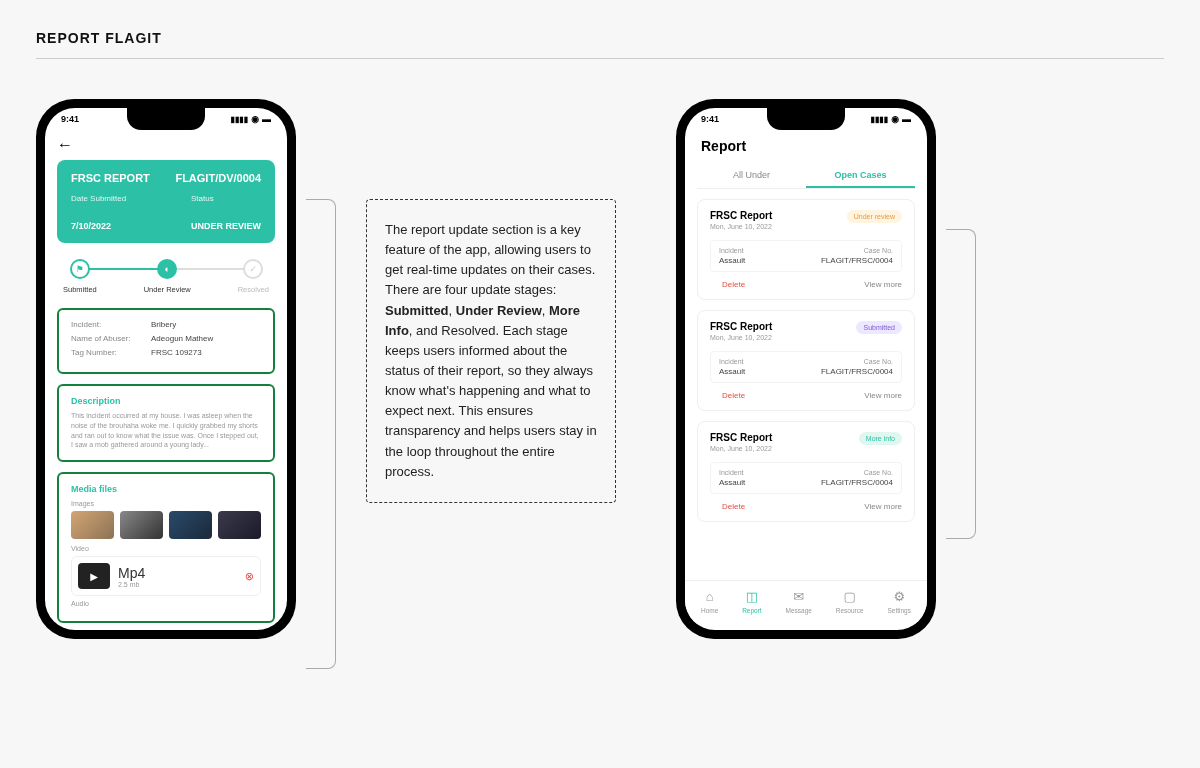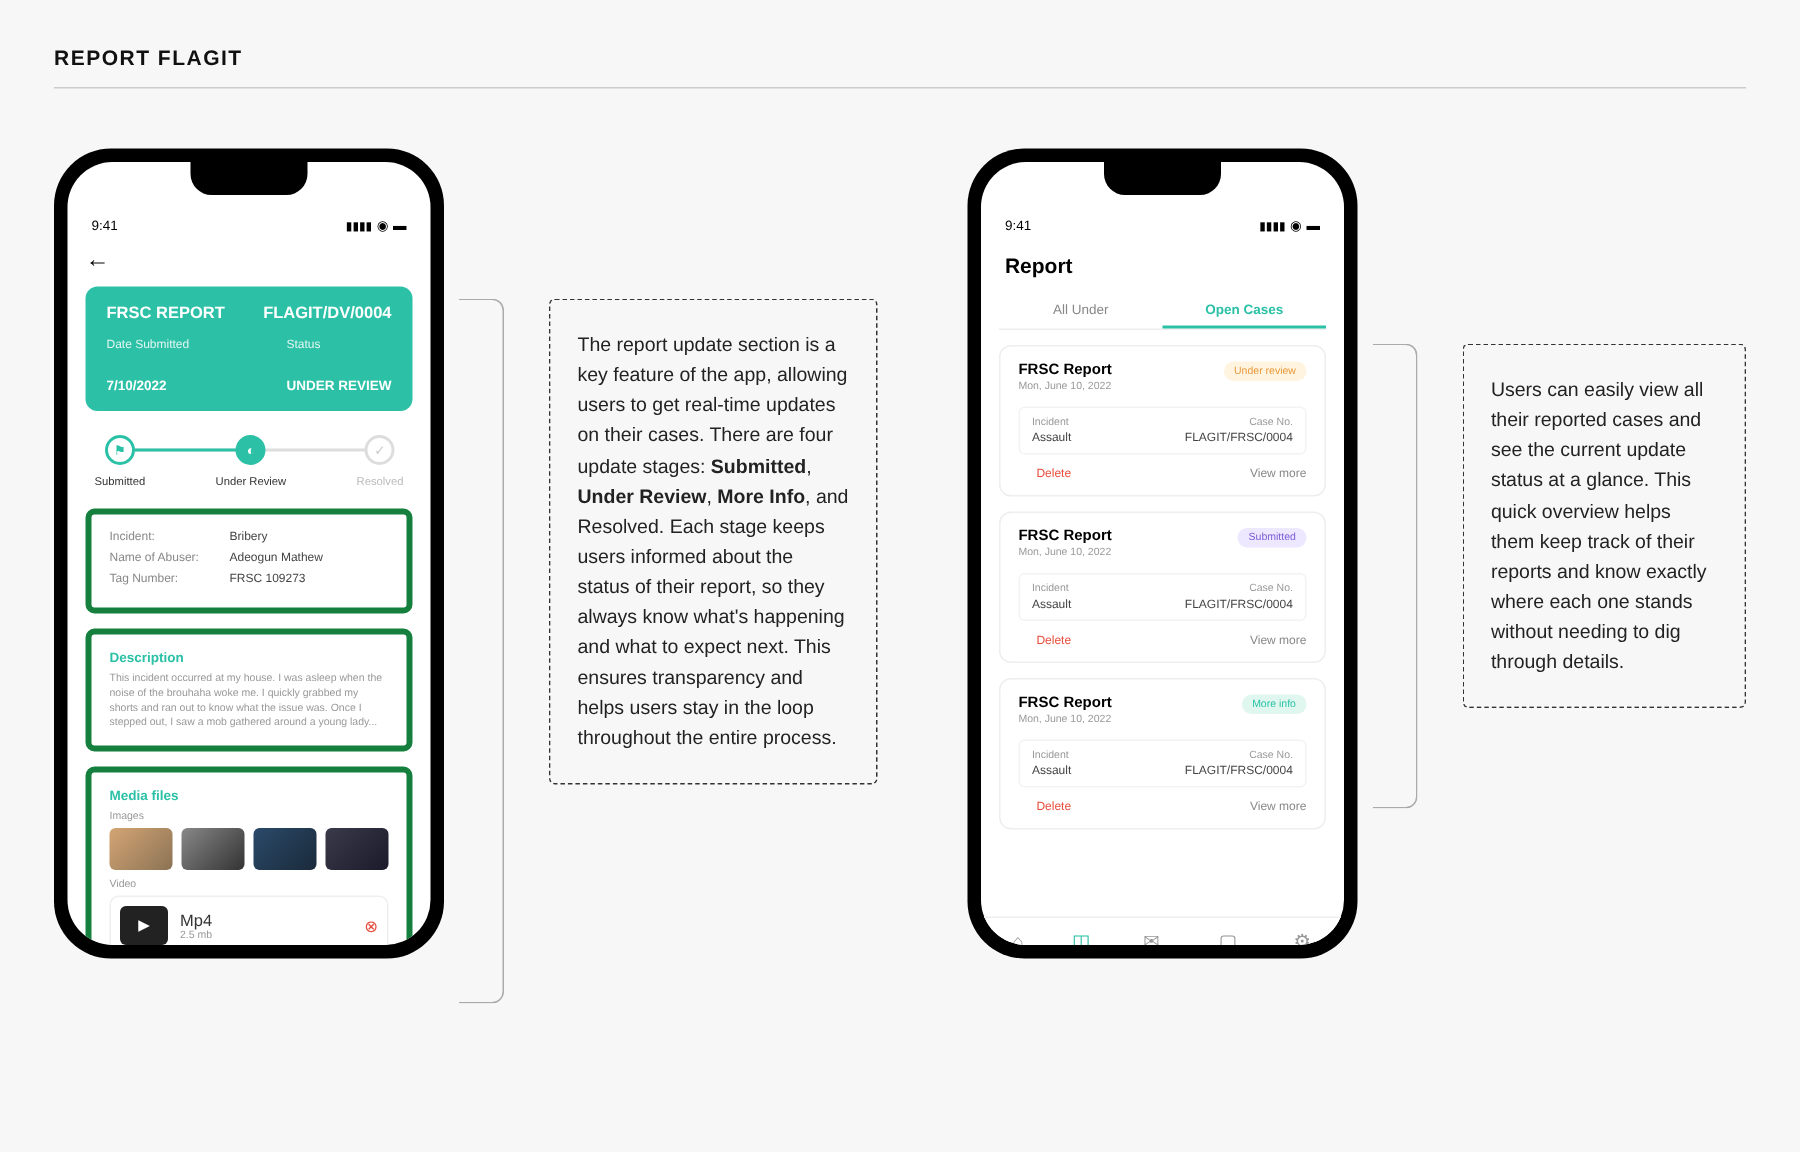--- a/index.html
+++ b/index.html
@@ -7,21 +7,21 @@
 
 .section-title { font-size: 14px; font-weight: 600; letter-spacing: 1px; color: #111; padding: 30px 36px 12px; }
 .hr { height: 1px; background: #ccc; margin: 0 36px 40px; }
 
 .content { display: flex; gap: 30px; padding: 0 36px; align-items: flex-start; }
 
 
 .phone { position: relative; width: 260px; height: 540px; background: #000; border-radius: 38px; padding: 9px; flex-shrink: 0; }
 .phone-inner { width: 100%; height: 100%; background: #fff; border-radius: 30px; overflow: hidden; position: relative; }
 .notch { position: absolute; top: 0; left: 50%; transform: translateX(-50%); width: 78px; height: 22px; background: #000; border-radius: 0 0 14px 14px; z-index: 10; }
-.status-bar { display: flex; justify-content: space-between; align-items: flex-end; padding: 6px 16px 0; font-size: 9px; font-weight: 400; margin-top: 31px; }
+.status-bar { display: flex; justify-content: space-between; align-items: flex-end; padding: 6px 16px 0; font-size: 9px; font-weight: 700; }
 .status-right { display: flex; gap: 3px; align-items: center; }
 .sig { font-size: 8px; }
 
 .screen-content { padding: 6px 12px; height: calc(100% - 22px); overflow: hidden; }
 .back-arrow { font-size: 16px; padding: 4px 0 8px; }
 
 .report-card { background: #2cc1a6; color: #fff; border-radius: 8px; padding: 12px 14px; }
 .report-card-head { display: flex; justify-content: space-between; align-items: center; font-weight: 600; font-size: 11px; }
 .report-card-row { display: flex; justify-content: space-between; margin-top: 10px; font-size: 8px; }
 .report-card-row .col { }
@@ -31,41 +31,41 @@
 .steps { display: flex; justify-content: space-between; margin: 16px 6px 14px; position: relative; }
 .steps::before { content: ''; position: absolute; top: 9px; left: 14px; right: 14px; height: 2px; background: #ddd; z-index: 0; }
 .steps .seg { position: absolute; top: 9px; left: 14px; width: 42%; height: 2px; background: #2cc1a6; z-index: 1; }
 .step { display: flex; flex-direction: column; align-items: center; gap: 6px; z-index: 2; }
 .step-dot { width: 20px; height: 20px; border-radius: 50%; background: #fff; border: 2px solid #2cc1a6; color: #2cc1a6; display: flex; align-items: center; justify-content: center; font-size: 9px; }
 .step-dot.active { background: #2cc1a6; color: #fff; }
 .step-dot.muted { border-color: #ddd; color: #ccc; }
 .step-lbl { font-size: 7.5px; color: #333; }
 .step-lbl.muted { color: #bbb; }
 
-.info-box { border: 4px solid #15803d; border-radius: 6px; padding: 10px 12px; margin-bottom: 10px; }
+.info-box { border: 2px solid #15803d; border-radius: 6px; padding: 10px 12px; margin-bottom: 10px; }
 .info-row { display: flex; font-size: 8px; color: #888; margin-bottom: 5px; }
 .info-row .ilbl { width: 80px; }
 .info-row .ival { color: #444; }
 
 .desc-title { font-size: 9px; font-weight: 600; color: #2cc1a6; margin-bottom: 5px; }
 .desc-text { font-size: 7px; color: #999; line-height: 1.4; }
 
 .media-title { font-size: 9px; font-weight: 600; color: #2cc1a6; margin-bottom: 6px; }
 .sub-lbl { font-size: 7px; color: #999; margin: 4px 0; }
 .thumbs { display: flex; gap: 6px; margin-bottom: 6px; }
 .thumb { width: 44px; height: 28px; border-radius: 4px; background: linear-gradient(135deg, #4a5568, #2d3748); }
 .thumb.t1 { background: linear-gradient(135deg, #d4a574, #8b7355); }
 .thumb.t2 { background: linear-gradient(135deg, #888, #333); }
 .thumb.t3 { background: linear-gradient(135deg, #2a4a6a, #1a2a3a); }
 .thumb.t4 { background: linear-gradient(135deg, #3a3a4a, #1a1a2a); }
 
 .video-row { display: flex; align-items: center; gap: 8px; border: 1px solid #eee; border-radius: 6px; padding: 6px; }
 .video-thumb { width: 32px; height: 26px; background: #222; border-radius: 4px; display: flex; align-items: center; justify-content: center; color: #fff; font-size: 10px; }
 .video-info { flex: 1; }
-.video-name { font-size: 11px; color: #333; }
+.video-name { font-size: 14px; color: #333; }
 .video-size { font-size: 7px; color: #999; }
 .video-del { color: #e74c3c; font-size: 11px; }
 
 
 .rpt-title { font-size: 14px; font-weight: 700; padding: 8px 4px 10px; }
 .tabs { display: flex; border-bottom: 1px solid #eee; margin-bottom: 10px; }
 .tab { flex: 1; text-align: center; font-size: 9px; padding: 6px 0; color: #888; }
 .tab.active { color: #2cc1a6; border-bottom: 2px solid #2cc1a6; font-weight: 600; }
 
 .case-card { border: 1px solid #eee; border-radius: 8px; padding: 10px 12px; margin-bottom: 10px; }
@@ -310,15 +310,14 @@
               <span class="nav-icon">⚙</span>
               <span>Settings</span>
             </div>
         </div>
       </div>
     </div>
   </div>
 
   <div class="connector c2"></div>
 
-  <div class="callout c2">Users can easily view all their reported cases and see the current update status at a glance. This quick overview helps them keep track of their reports and know exactly where each one stands without needing to dig through details.</div>
 
 </div>
 
 </body></html>

